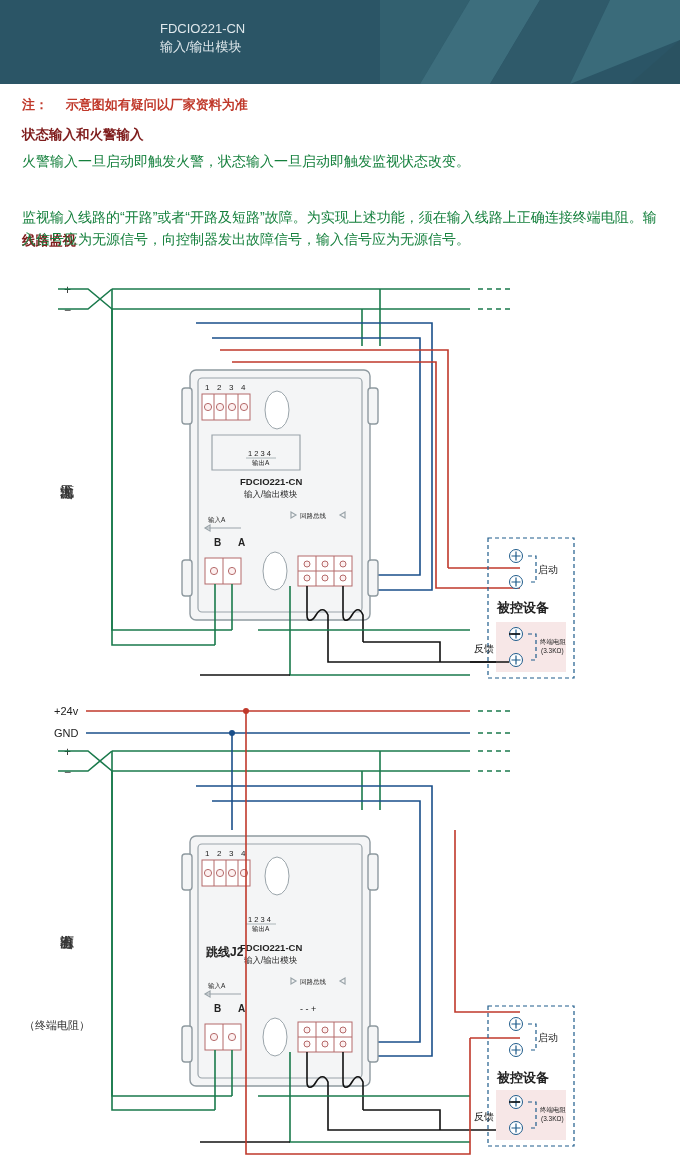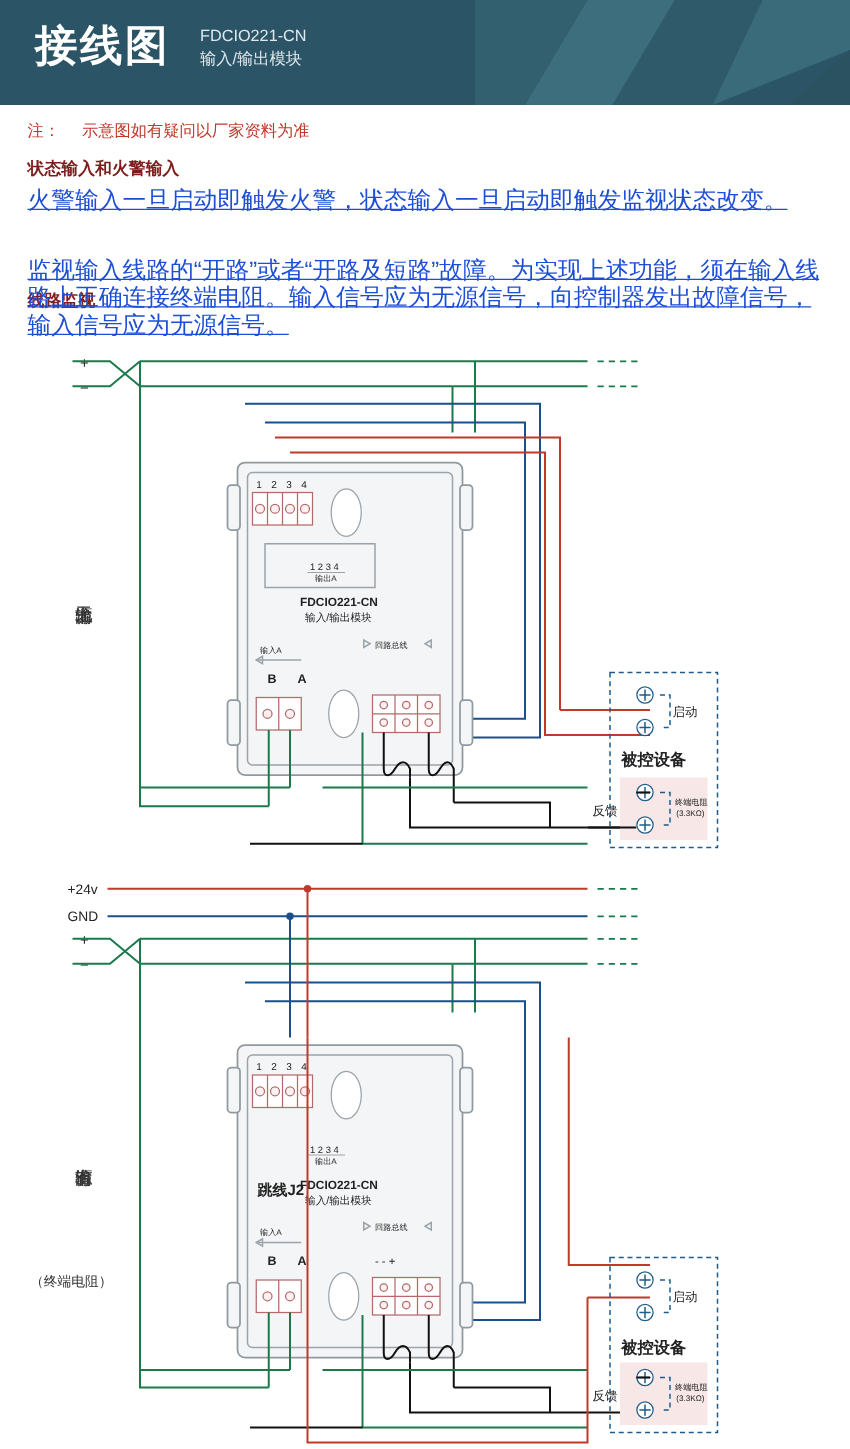--- a/index.html
+++ b/index.html
@@ -16,45 +16,44 @@
   .header .facets{position:absolute;right:0;top:0;width:300px;height:84px;}
   .header-title{
     position:absolute;left:28px;top:14px;
     font-size:34px;font-weight:bold;color:#ffffff;letter-spacing:2px;
   }
   .header-sub{
     position:absolute;left:160px;top:20px;
     font-size:13px;color:#dfe8ec;line-height:18px;
   }
   
-  .notice{position:absolute;left:22px;top:96px;font-size:13px;font-weight:normal;color:#c0392b;}
+  .notice{position:absolute;left:22px;top:96px;font-size:13px;font-weight:bold;color:#c0392b;}
   .notice .lbl{margin-right:14px;}
   .sec-title{position:absolute;font-size:13.5px;font-weight:bold;color:#7f1d1d;}
-  .para{position:absolute;font-size:19px;color:#1d4ed8;line-height:22px;text-decoration:underline;}
+  .para{position:absolute;font-size:14px;color:#15803d;line-height:22px;}
   
   .canvas{position:absolute;left:0;top:270px;width:680px;height:889px;}
   svg{display:block;}
   .vlabel{
     position:absolute;font-size:14px;color:#333;width:22px;
     line-height:19px;text-align:center;
   }
   .small-note{position:absolute;font-size:11px;color:#333;}
 </style>
 </head>
 <body>
 
 <div class="header">
   <svg class="facets" viewBox="0 0 300 84">
     <polygon points="0,0 90,0 40,84 0,84" fill="#32606f"></polygon>
     <polygon points="90,0 160,0 110,84 40,84" fill="#3d6e7d"></polygon>
     <polygon points="160,0 230,0 190,84 110,84" fill="#2f5a6a"></polygon>
     <polygon points="230,0 300,0 300,40 190,84" fill="#3a6b7a"></polygon>
     <polygon points="300,40 300,84 250,84" fill="#2a5261"></polygon>
   </svg>
-  <div class="header-title">接线图</div>
   <div class="header-sub">
     <div>FDCIO221-CN</div>
     <div>输入/输出模块</div>
   </div>
 </div>
 
 <div class="notice">
   <span class="lbl">注：</span>
   <span>示意图如有疑问以厂家资料为准</span>
 </div>

